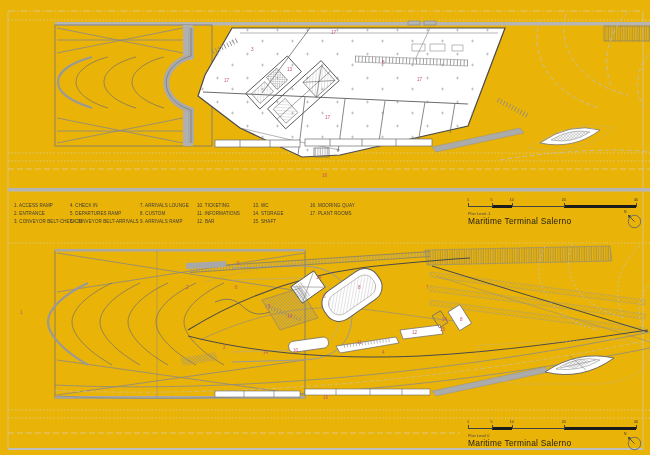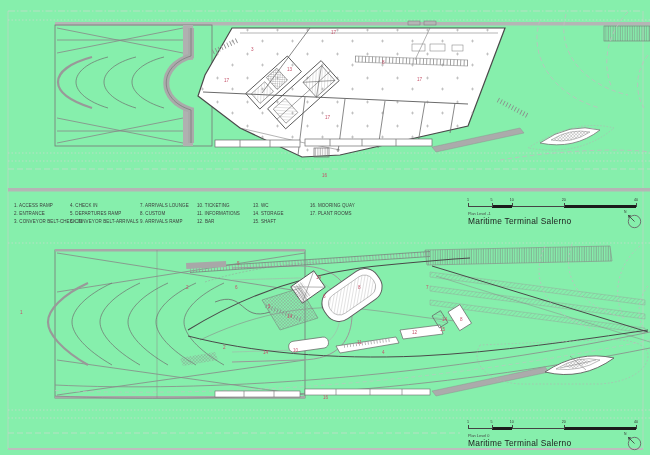--- a/index.html
+++ b/index.html
@@ -1,17 +1,17 @@
 <!DOCTYPE html>
 <html><head>
 <meta charset="utf-8">
 <style>
   html,body{margin:0;padding:0;background:#9a9a9a;}
   .sheet{
-    position:relative;width:650px;height:455px;background:#86efac;
+    position:relative;width:650px;height:455px;background:#eab308;
     font-family:"Liberation Sans", sans-serif;color:#2a2a2a;overflow:hidden;
     box-shadow:0 0 4px rgba(0,0,0,.4);
   }
   svg{position:absolute;left:0;top:0;}
   
   .annot{fill:#c5536a;font-size:4.6px;font-family:"Liberation Sans",sans-serif;}
   
   .legend{position:absolute;left:0;top:201px;width:460px;height:32px;}
   .legend-col{position:absolute;top:3px;display:flex;flex-direction:column;gap:3.4px;}
   .legend-item{font-size:4.5px;line-height:4.6px;color:#3a3a3a;letter-spacing:.1px;white-space:nowrap;}

